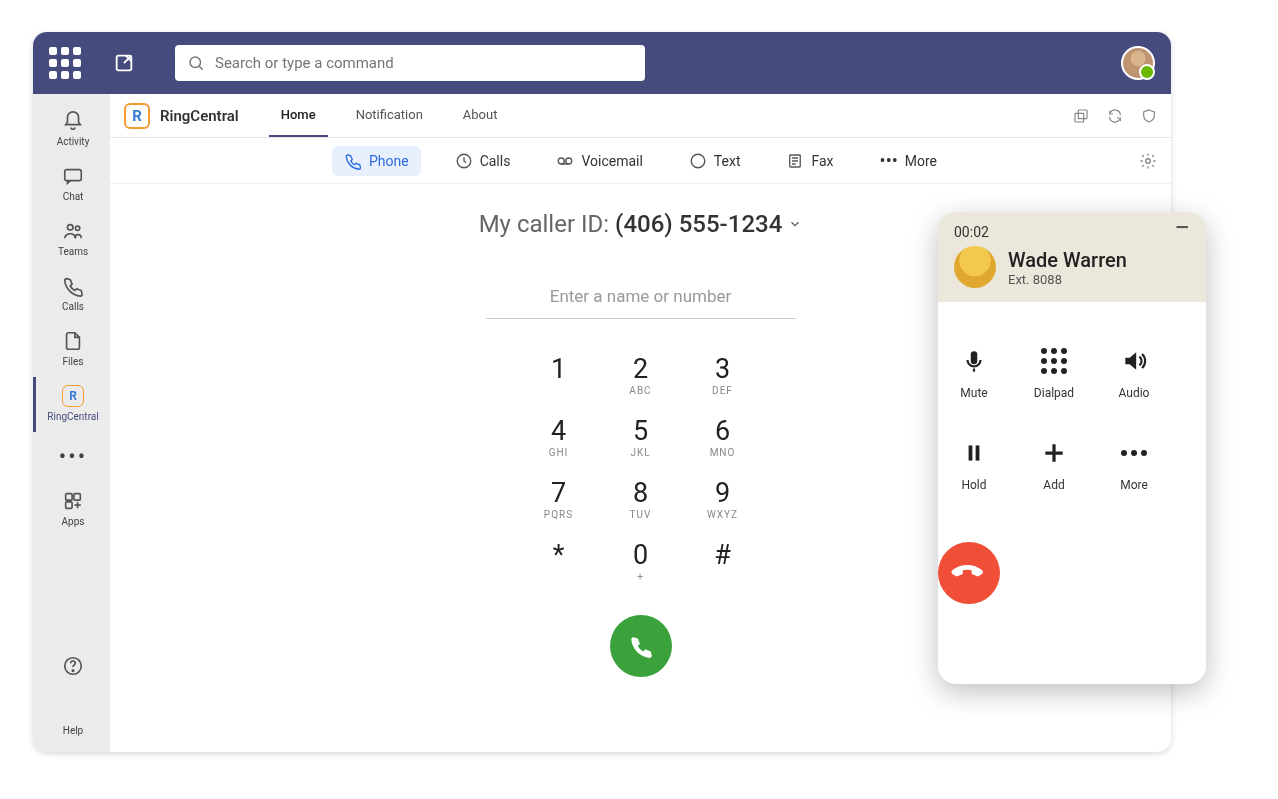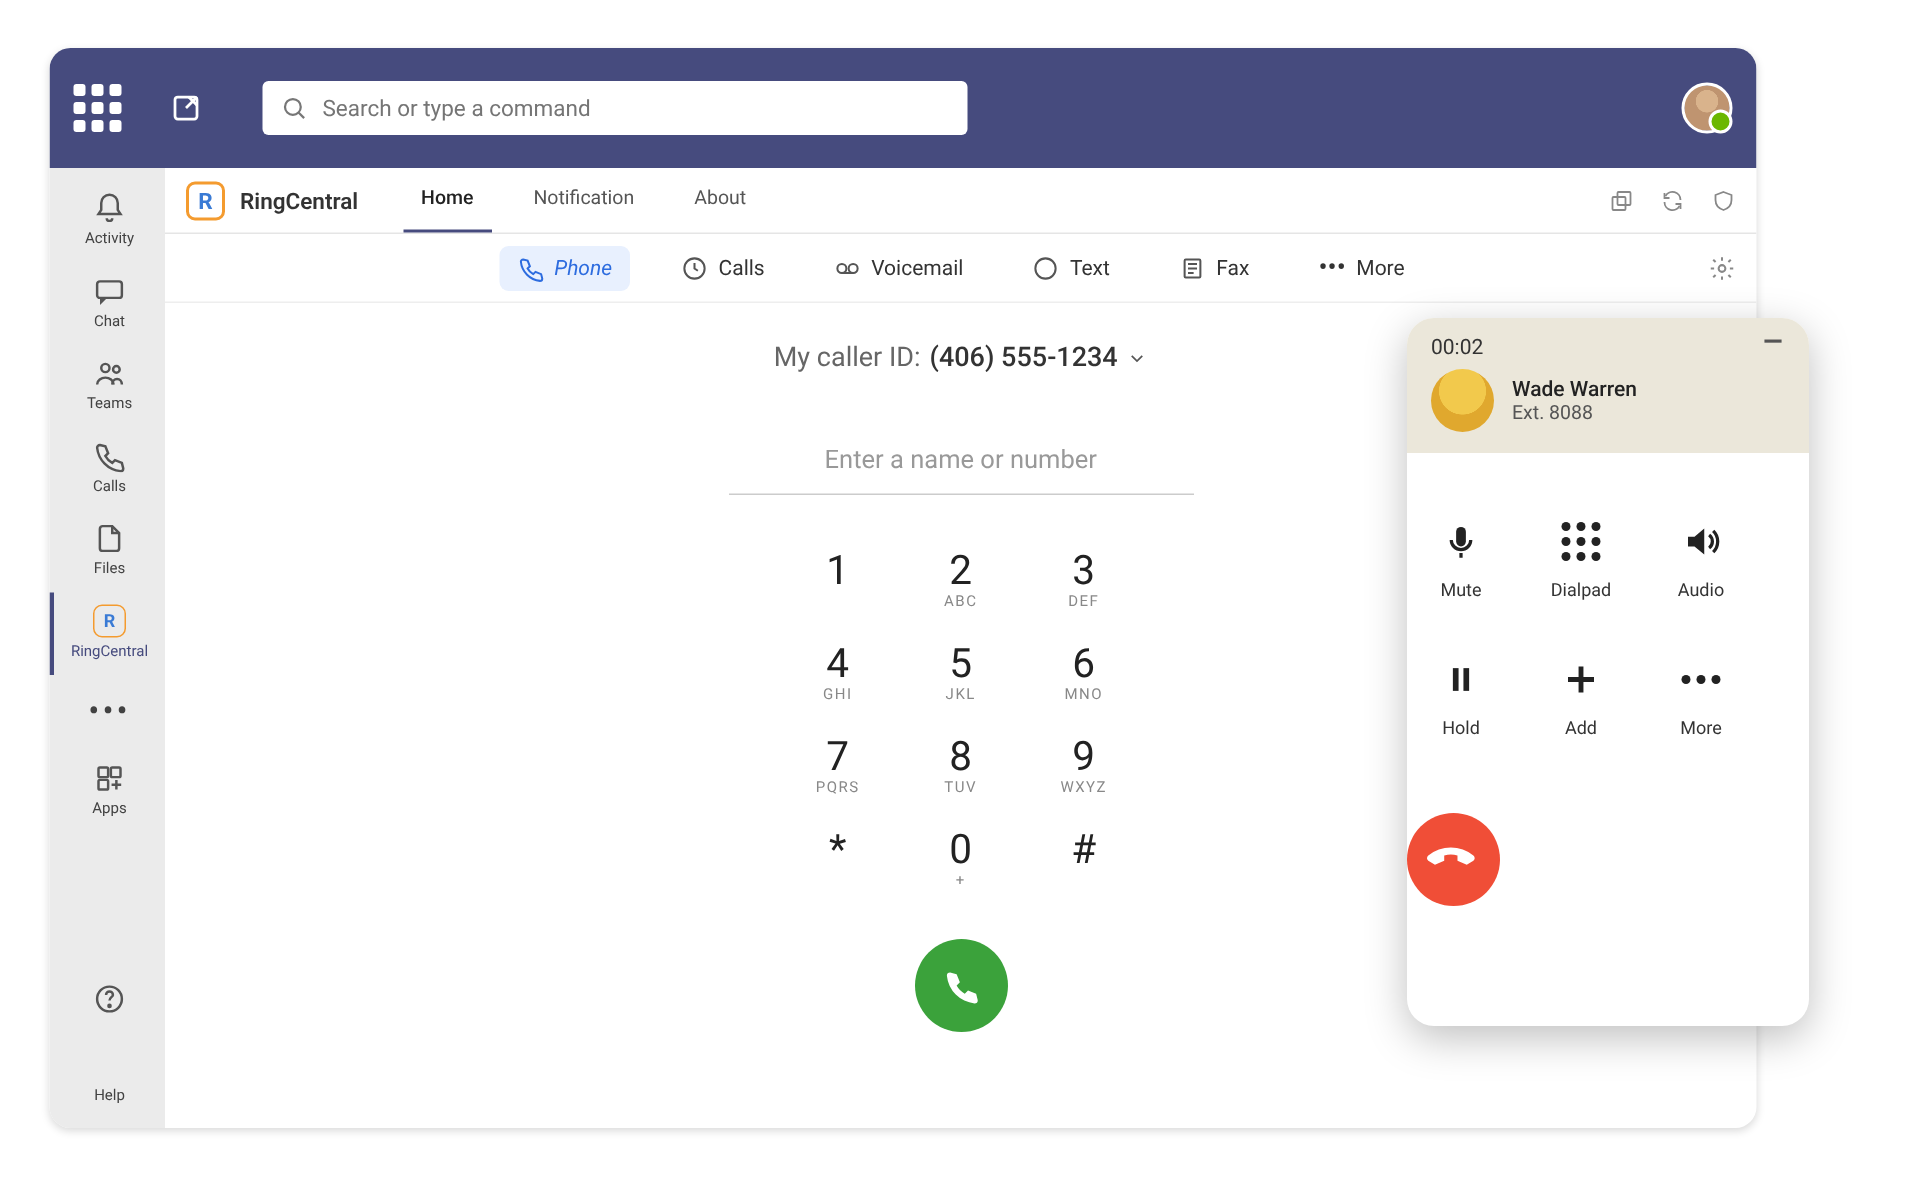--- a/index.html
+++ b/index.html
@@ -1,18 +1,18 @@
 <!DOCTYPE html>
 <html><head>
 <meta charset="utf-8">
 <style>
   * { box-sizing: border-box; margin: 0; padding: 0; font-family: -apple-system, BlinkMacSystemFont, "Segoe UI", Roboto, Helvetica, Arial, sans-serif; }
   body { background: #fff; width: 1278px; height: 799px; overflow: hidden; position: relative; }
   .frame { position: absolute; left: 33px; top: 32px; width: 1138px; height: 720px; border-radius: 14px; overflow: hidden; box-shadow: 0 2px 6px rgba(0,0,0,.15); background: #fff; display:flex; flex-direction: column;}
-  .topbar { height: 80px; background: #464b7e; display:flex; align-items:center; padding: 0 16px; gap: 32px;}
+  .topbar { height: 62px; background: #464b7e; display:flex; align-items:center; padding: 0 16px; gap: 32px;}
   .waffle { display:grid; grid-template-columns: repeat(3,8px); grid-template-rows: repeat(3,8px); gap:4px; }
   .waffle span { width:8px; height:8px; background:#fff; border-radius:2px; }
   .search-wrap { flex: 0 0 470px; margin-left: 8px; }
   .search-bar { height:36px; background:#fff; border-radius:4px; display:flex; align-items:center; padding:0 12px; gap:10px;}
   .search-bar input { border:none; outline:none; flex:1; font-size:15px; color:#666; background:transparent;}
   .avatar { width:34px; height:34px; border-radius:50%; margin-left:auto; position:relative; background: radial-gradient(circle at 50% 35%, #d9b38c 30%, #bf9470 31%); border: 2px solid #fff;}
   .avatar::after{content:""; position:absolute; right:-2px; bottom:-2px; width:12px; height:12px; background:#6bb700; border:2px solid #fff; border-radius:50%;}
   .body { flex:1; display:flex; min-height:0;}
   .leftnav { width:77px; background:#ebebeb; display:flex; flex-direction:column; align-items:center; padding-top:8px; gap:0;}
   .nav-item { width:77px; display:flex; flex-direction:column; align-items:center; justify-content:center; padding:8px 0 10px; cursor:pointer; color:#424242; font-size:11px; gap:4px; border-left:3px solid transparent;}
@@ -23,43 +23,43 @@
   .content { flex:1; display:flex; flex-direction:column; min-width:0;}
   .apptitle { height:44px; display:flex; align-items:center; padding:0 14px; gap:10px; border-bottom:1px solid #e5e5e5;}
   .rlogo { width:26px; height:26px; border:2px solid #f49b2f; border-radius:6px; display:flex; align-items:center; justify-content:center; font-weight:700; font-size:15px; color:#3a7bd5;}
   .apptitle .name{ font-size:15px; font-weight:600; color:#333;}
   .tabstrip { display:flex; align-items:center; gap:16px; margin-left:20px; height:100%;}
   .tabstrip .tab { font-size:13px; color:#555; padding: 0 12px; height:100%; display:flex; align-items:center; cursor:pointer; border-bottom:2px solid transparent;}
   .tabstrip .tab.active { color:#222; border-bottom:2px solid #464b7e; font-weight:500;}
   .apptitle .right-icons{ margin-left:auto; display:flex; gap:18px; color:#888;}
   .modebar { height:46px; display:flex; align-items:center; justify-content:center; gap:22px; border-bottom:1px solid #eee; position:relative;}
   .mode { display:flex; align-items:center; gap:7px; font-size:14px; color:#333; padding:6px 12px; border-radius:6px; cursor:pointer;}
-  .mode.active{ background:#e8f0fe; color:#2d6cdf;font-style:italic;}
+  .mode.active{ background:#e8f0fe; color:#2d6cdf;}
   .mode svg{width:18px;height:18px;}
   .mode-dots{ font-size:18px;}
   .gear-right { position:absolute; right:14px; color:#888;}
   .dialarea { flex:1; display:flex; flex-direction:column; align-items:center; padding-top:26px;}
-  .callerid { font-size:18px; color:#333; display:flex; align-items:center; gap:6px;}
+  .callerid { font-size:24px; color:#333; display:flex; align-items:center; gap:6px;}
   .callerid .label{ color:#666;}
   .callerid .num{ font-weight:500;}
   .numinput { margin-top:48px; width:310px; text-align:center; font-size:17px; color:#999; padding-bottom:12px; border-bottom:1px solid #ccc;}
   .keypad { margin-top:26px; display:grid; grid-template-columns: repeat(3, 82px); grid-auto-rows: 62px; gap:0;}
   .key { display:flex; flex-direction:column; align-items:center; justify-content:center; cursor:pointer; user-select:none;}
   .key .d{ font-size:27px; color:#222; line-height:1;}
   .key .s{ font-size:10px; color:#888; letter-spacing:1px; margin-top:2px; height:11px;}
   .callbtn { margin-top:22px; width:62px; height:62px; border-radius:50%; background:#3ba23b; display:flex; align-items:center; justify-content:center; cursor:pointer;}
   .callbtn svg{ width:26px; height:26px; fill:#fff;}
 
   
   .popup { position:absolute; top:212px; left:938px; width:268px; height:472px; background:#fff; border-radius:18px; box-shadow: 0 8px 28px rgba(0,0,0,.25); display:flex; flex-direction:column; overflow:hidden;}
   .popup-head{ background:#ebe7da; padding:12px 16px 14px; }
   .popup-head .row1{ display:flex; align-items:center; justify-content:space-between; font-size:14px; color:#333;}
   .popup-head .row2{ display:flex; align-items:center; gap:12px; margin-top:6px;}
   .pavatar{ width:42px; height:42px; border-radius:50%; background: radial-gradient(circle at 50% 35%, #f2c94c 45%, #e0a82e 46%); position:relative;}
-  .popup-head .who .nm{ font-size:14px; font-weight:500; color:#222;}
+  .popup-head .who .nm{ font-size:20px; font-weight:500; color:#222;}
   .popup-head .who .ext{ font-size:13px; color:#555;}
   .minbtn{ font-size:28px; line-height:0; color:#555; cursor:pointer; position:relative; top:-4px;}
   .popup-body{ flex:1; display:flex; flex-direction:column; align-items:flex-start; padding:44px 0 0;}
   .ctrlgrid{ display:grid; grid-template-columns: repeat(3, 72px); grid-auto-rows: 80px; gap:12px 8px;}
   .ctrl{ display:flex; flex-direction:column; align-items:center; justify-content:flex-start; gap:10px; cursor:pointer;}
   .ctrl .ic{ height:30px; display:flex; align-items:center; justify-content:center;}
   .ctrl .ic svg{ width:26px; height:26px;}
   .ctrl .cl{ font-size:12px; color:#333;}
   .dp9{ display:grid; grid-template-columns:repeat(3,6px); grid-template-rows:repeat(3,6px); gap:4px;}
   .dp9 span{ width:6px;height:6px;background:#222;border-radius:50%;}

